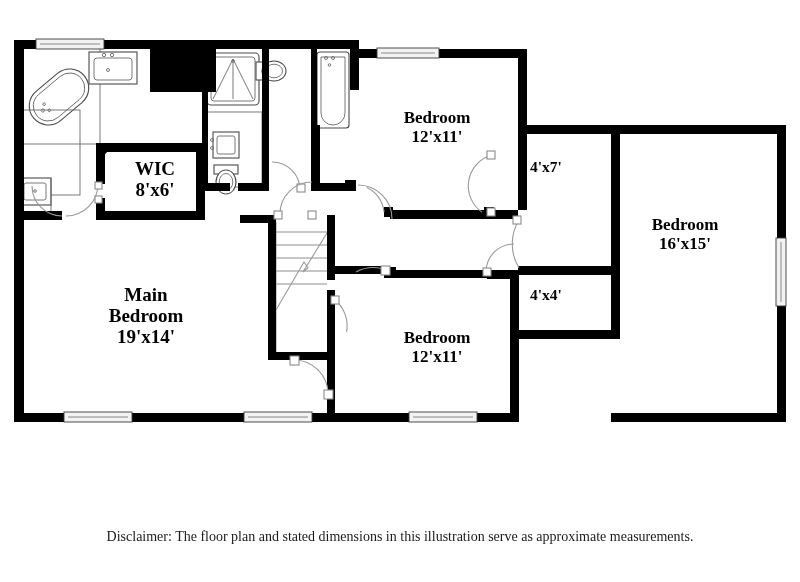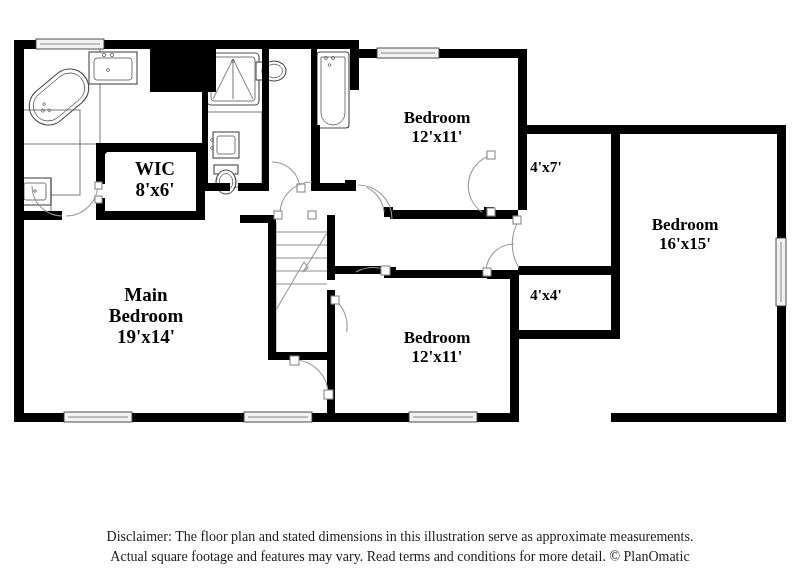--- a/index.html
+++ b/index.html
@@ -333,14 +333,13 @@
     <g>
       <text class="room-label rl-sm" x="546" y="300">4'x4'</text>
     </g>
   </g>
 
 </svg>
 </div>
 
 <div id="disclaimer">
   <div>Disclaimer: The floor plan and stated dimensions in this illustration serve as approximate measurements.</div>
-  <div>Actual square footage and features may vary. Read terms and conditions for more detail. © PlanOmatic</div>
 </div>
 
 </body></html>

